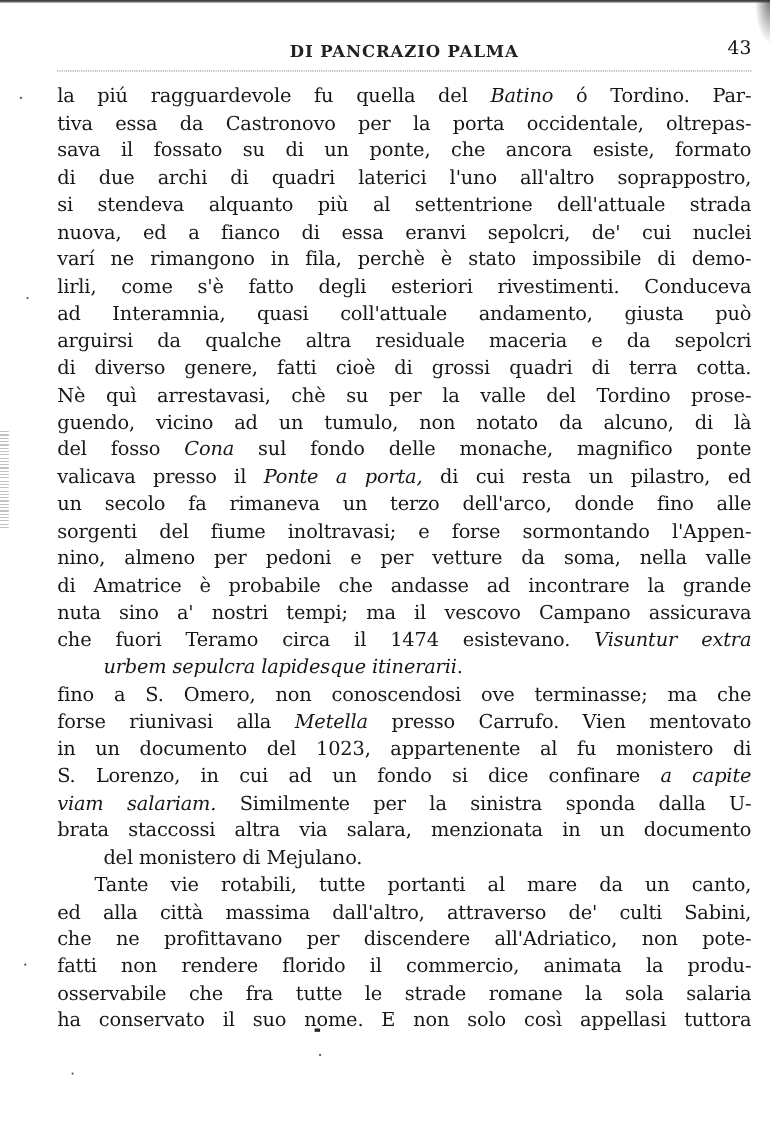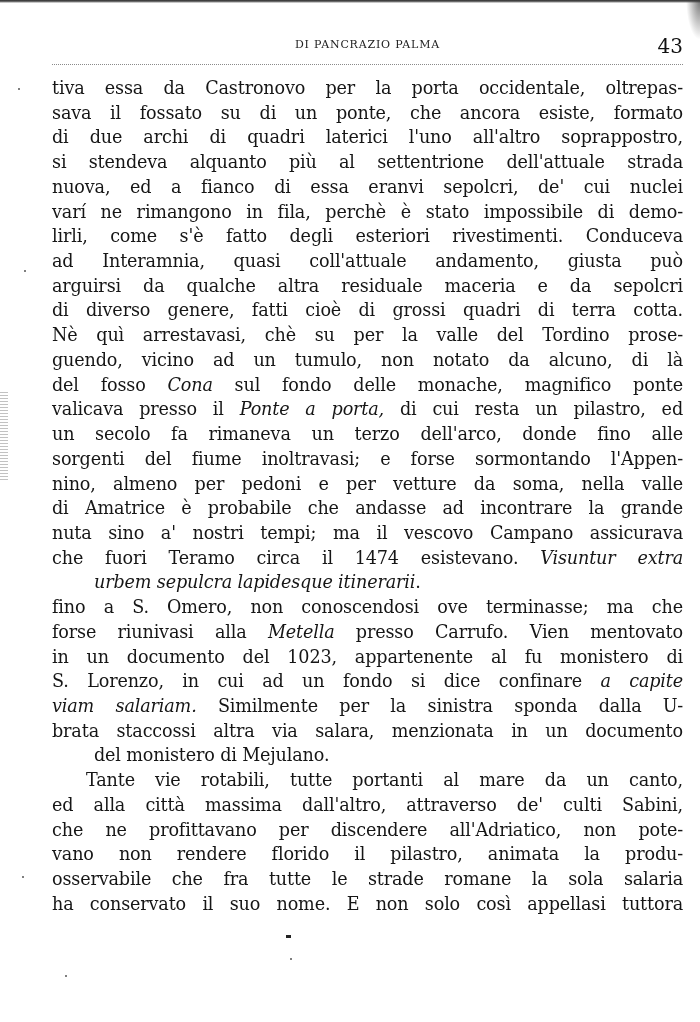--- a/index.html
+++ b/index.html
@@ -19,25 +19,25 @@
   }
   .left-speckle {
     position: absolute; left: 0; top: 390px; width: 8px; height: 90px;
     background: repeating-linear-gradient(0deg, rgba(80,80,80,0.35) 0 1px, transparent 1px 3px);
   }
   .running-head {
     position: absolute; top: 38px; left: 52px; width: 631px; height: 20px;
   }
   .running-title {
     position: absolute; left: 0; right: 0; top: 0; text-align: center;
-    font-size: 11px; letter-spacing: 0.8px; font-variant: small-caps; font-weight: normal;
+    font-size: 15px; letter-spacing: 0.8px; font-variant: small-caps; font-weight: bold;
     color: #222;
   }
   .page-number {
-    position: absolute; right: 0; top: -4px; font-size: 20px; color: #111;
+    position: absolute; right: 0; top: -4px; font-size: 17px; color: #111;
   }
   .rule {
     position: absolute; left: 52px; top: 64px; width: 631px; height: 0;
     border-top: 1px dotted #8a8a8a;
   }
   .text-body {
     position: absolute; left: 52px; top: 76px; width: 631px;
   }
   .line {
     height: 24.72px; line-height: 24.72px; font-size: 17.6px;
@@ -60,20 +60,21 @@
 <div class="right-shadow"></div>
 <div class="left-speckle"></div>
 
 <div class="running-head">
   <div class="running-title">DI PANCRAZIO PALMA</div>
   <div class="page-number">43</div>
 </div>
 <div class="rule"></div>
 
 <div class="text-body" id="text-body">
+    <div class="line"><span>la piú ragguardevole fu quella del </span><span class="it">Batino</span><span> ó Tordino. Par-</span></div>
     <div class="line"><span>tiva essa da Castronovo per la porta occidentale, oltrepas-</span></div>
     <div class="line"><span>sava il fossato su di un ponte, che ancora esiste, formato</span></div>
     <div class="line"><span>di due archi di quadri laterici l'uno all'altro soprappostro,</span></div>
     <div class="line"><span>si stendeva alquanto più al settentrione dell'attuale strada</span></div>
     <div class="line"><span>nuova, ed a fianco di essa eranvi sepolcri, de' cui nuclei</span></div>
     <div class="line"><span>varí ne rimangono in fila, perchè è stato impossibile di demo-</span></div>
     <div class="line"><span>lirli, come s'è fatto degli esteriori rivestimenti. Conduceva</span></div>
     <div class="line"><span>ad Interamnia, quasi coll'attuale andamento, giusta può</span></div>
     <div class="line"><span>arguirsi da qualche altra residuale maceria e da sepolcri</span></div>
     <div class="line"><span>di diverso genere, fatti cioè di grossi quadri di terra cotta.</span></div>
@@ -91,21 +92,21 @@
     <div class="line"><span>fino a S. Omero, non conoscendosi ove terminasse; ma che</span></div>
     <div class="line"><span>forse riunivasi alla </span><span class="it">Metella</span><span> presso Carrufo. Vien mentovato</span></div>
     <div class="line"><span>in un documento del 1023, appartenente al fu monistero di</span></div>
     <div class="line"><span>S. Lorenzo, in cui ad un fondo si dice confinare </span><span class="it">a capite</span></div>
     <div class="line"><span class="it">viam salariam.</span><span> Similmente per la sinistra sponda dalla U-</span></div>
     <div class="line"><span>brata staccossi altra via salara, menzionata in un documento</span></div>
     <div class="line last"><span>del monistero di Mejulano.</span></div>
     <div class="line indent"><span>Tante vie rotabili, tutte portanti al mare da un canto,</span></div>
     <div class="line"><span>ed alla città massima dall'altro, attraverso de' culti Sabini,</span></div>
     <div class="line"><span>che ne profittavano per discendere all'Adriatico, non pote-</span></div>
-    <div class="line"><span>vano non rendere florido il pilastro, animata la produ-</span></div>
+    <div class="line"><span>fatti non rendere florido il commercio, animata la produ-</span></div>
     <div class="line"><span>osservabile che fra tutte le strade romane la sola salaria</span></div>
     <div class="line"><span>ha conservato il suo nome. E non solo così appellasi tuttora</span></div>
   </div>
 
 <div class="footer-mark"></div>
 <div class="dot" style="left:290px;top:958px;"></div>
 <div class="dot" style="left:65px;top:975px;"></div>
 <div class="dot" style="left:18px;top:88px;"></div>
 <div class="dot" style="left:24px;top:270px;"></div>
 <div class="dot" style="left:22px;top:876px;"></div>

